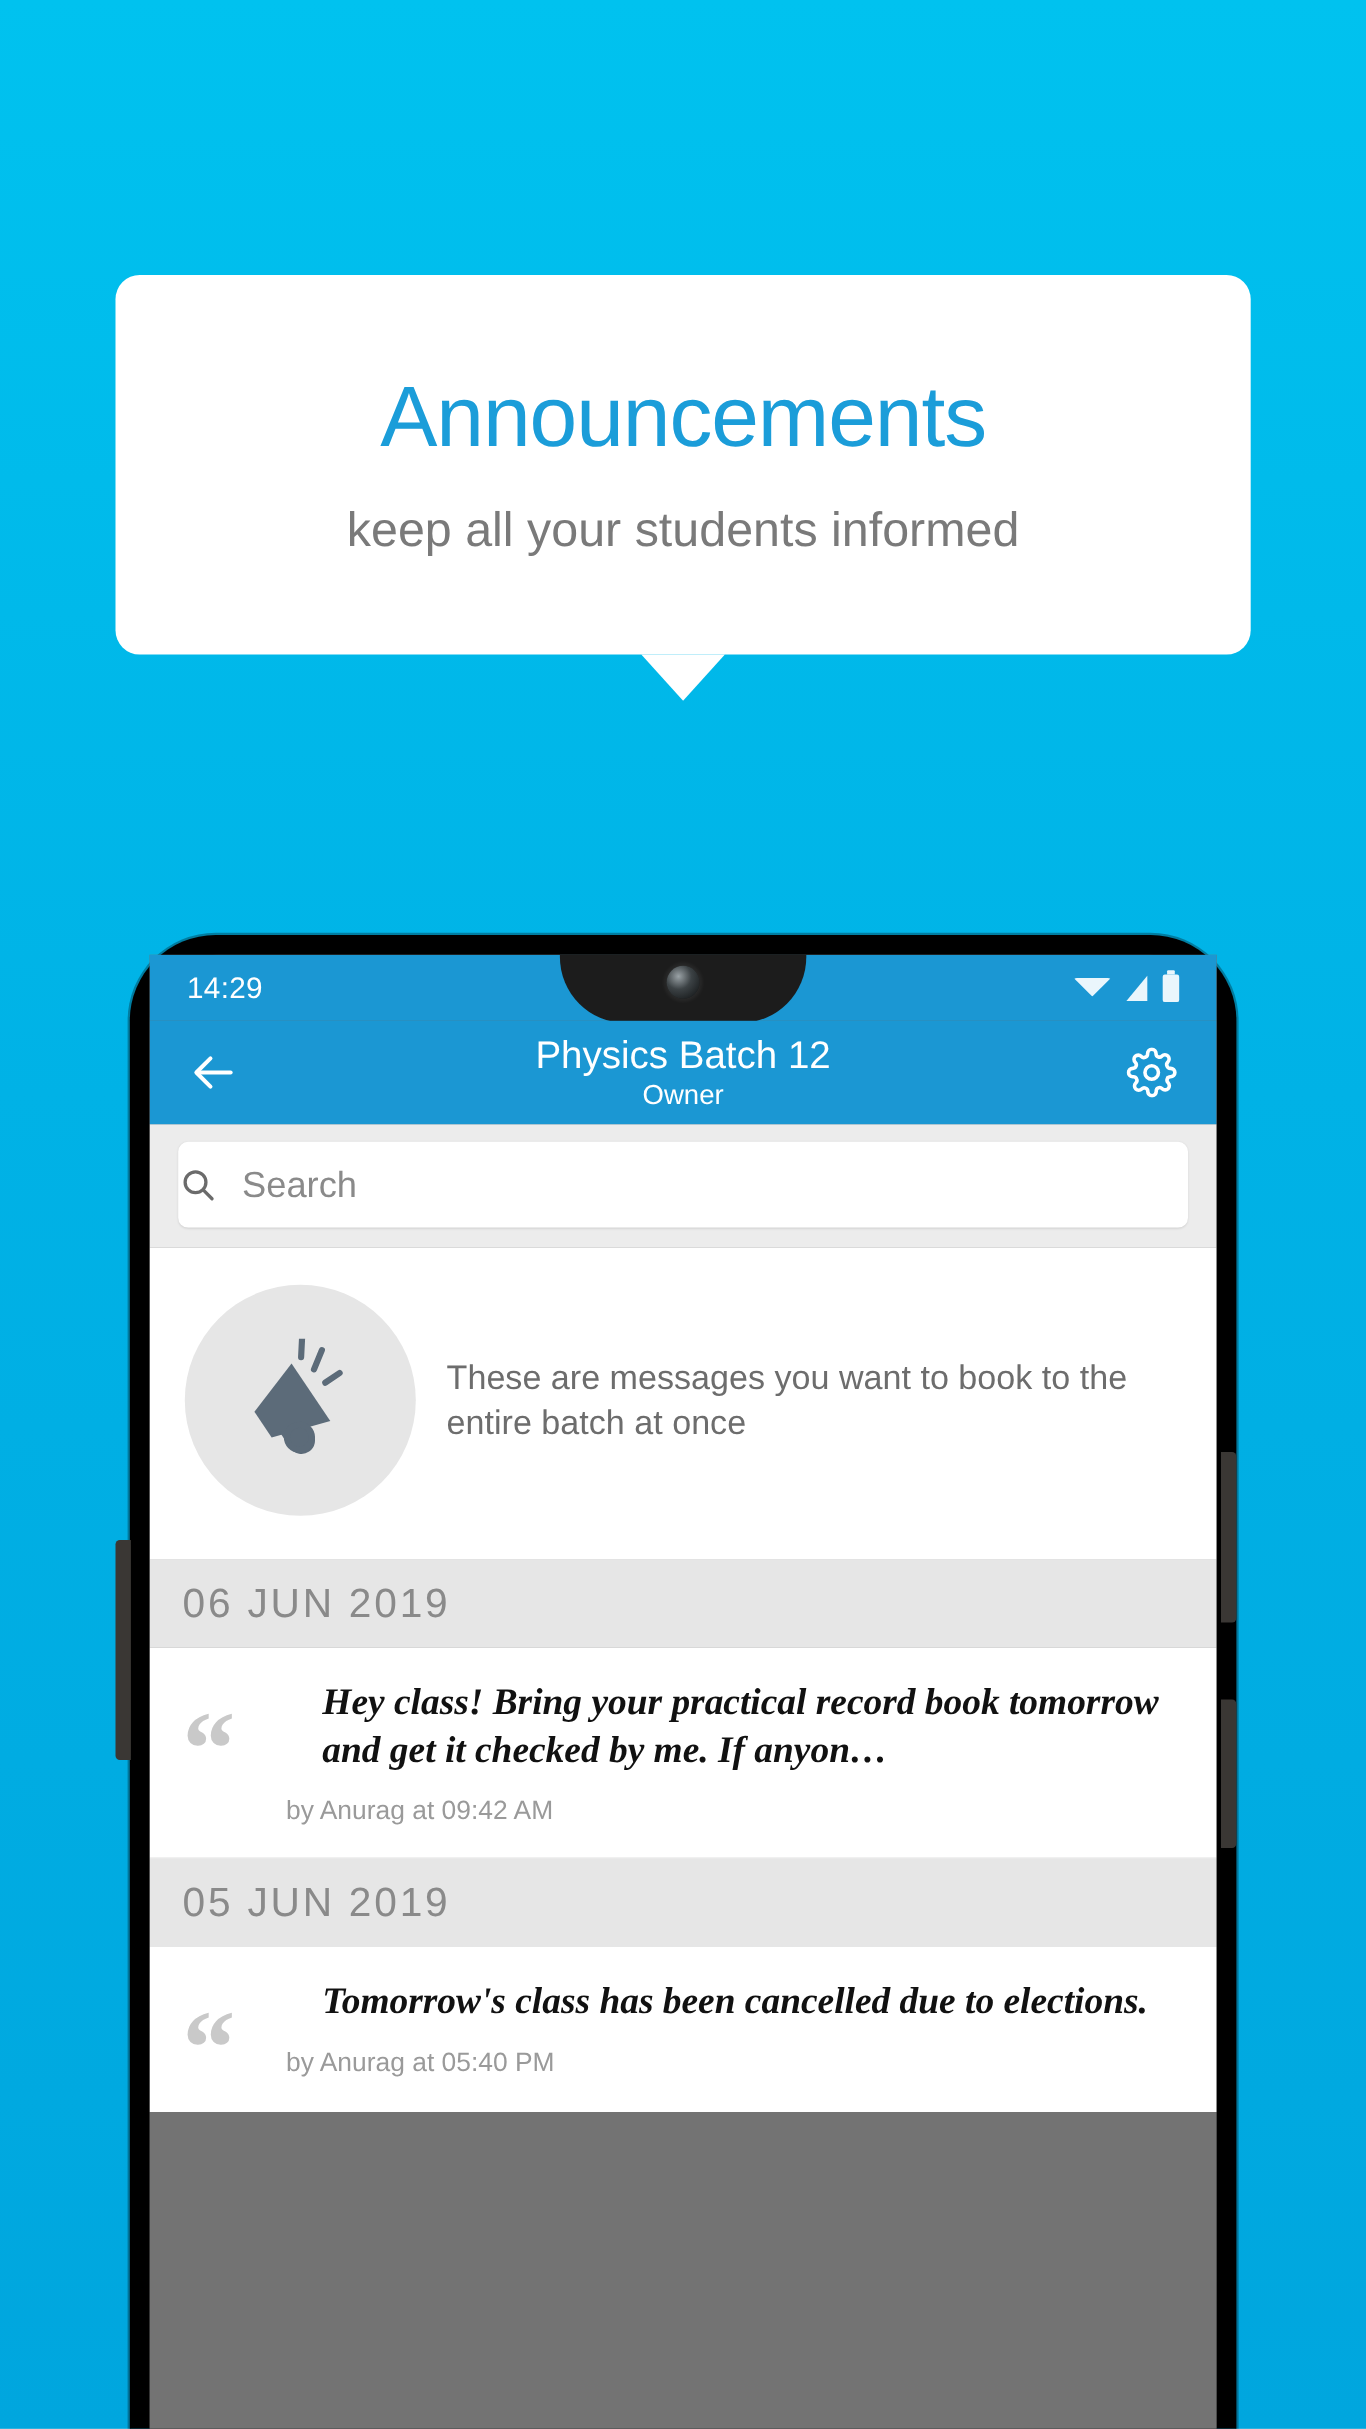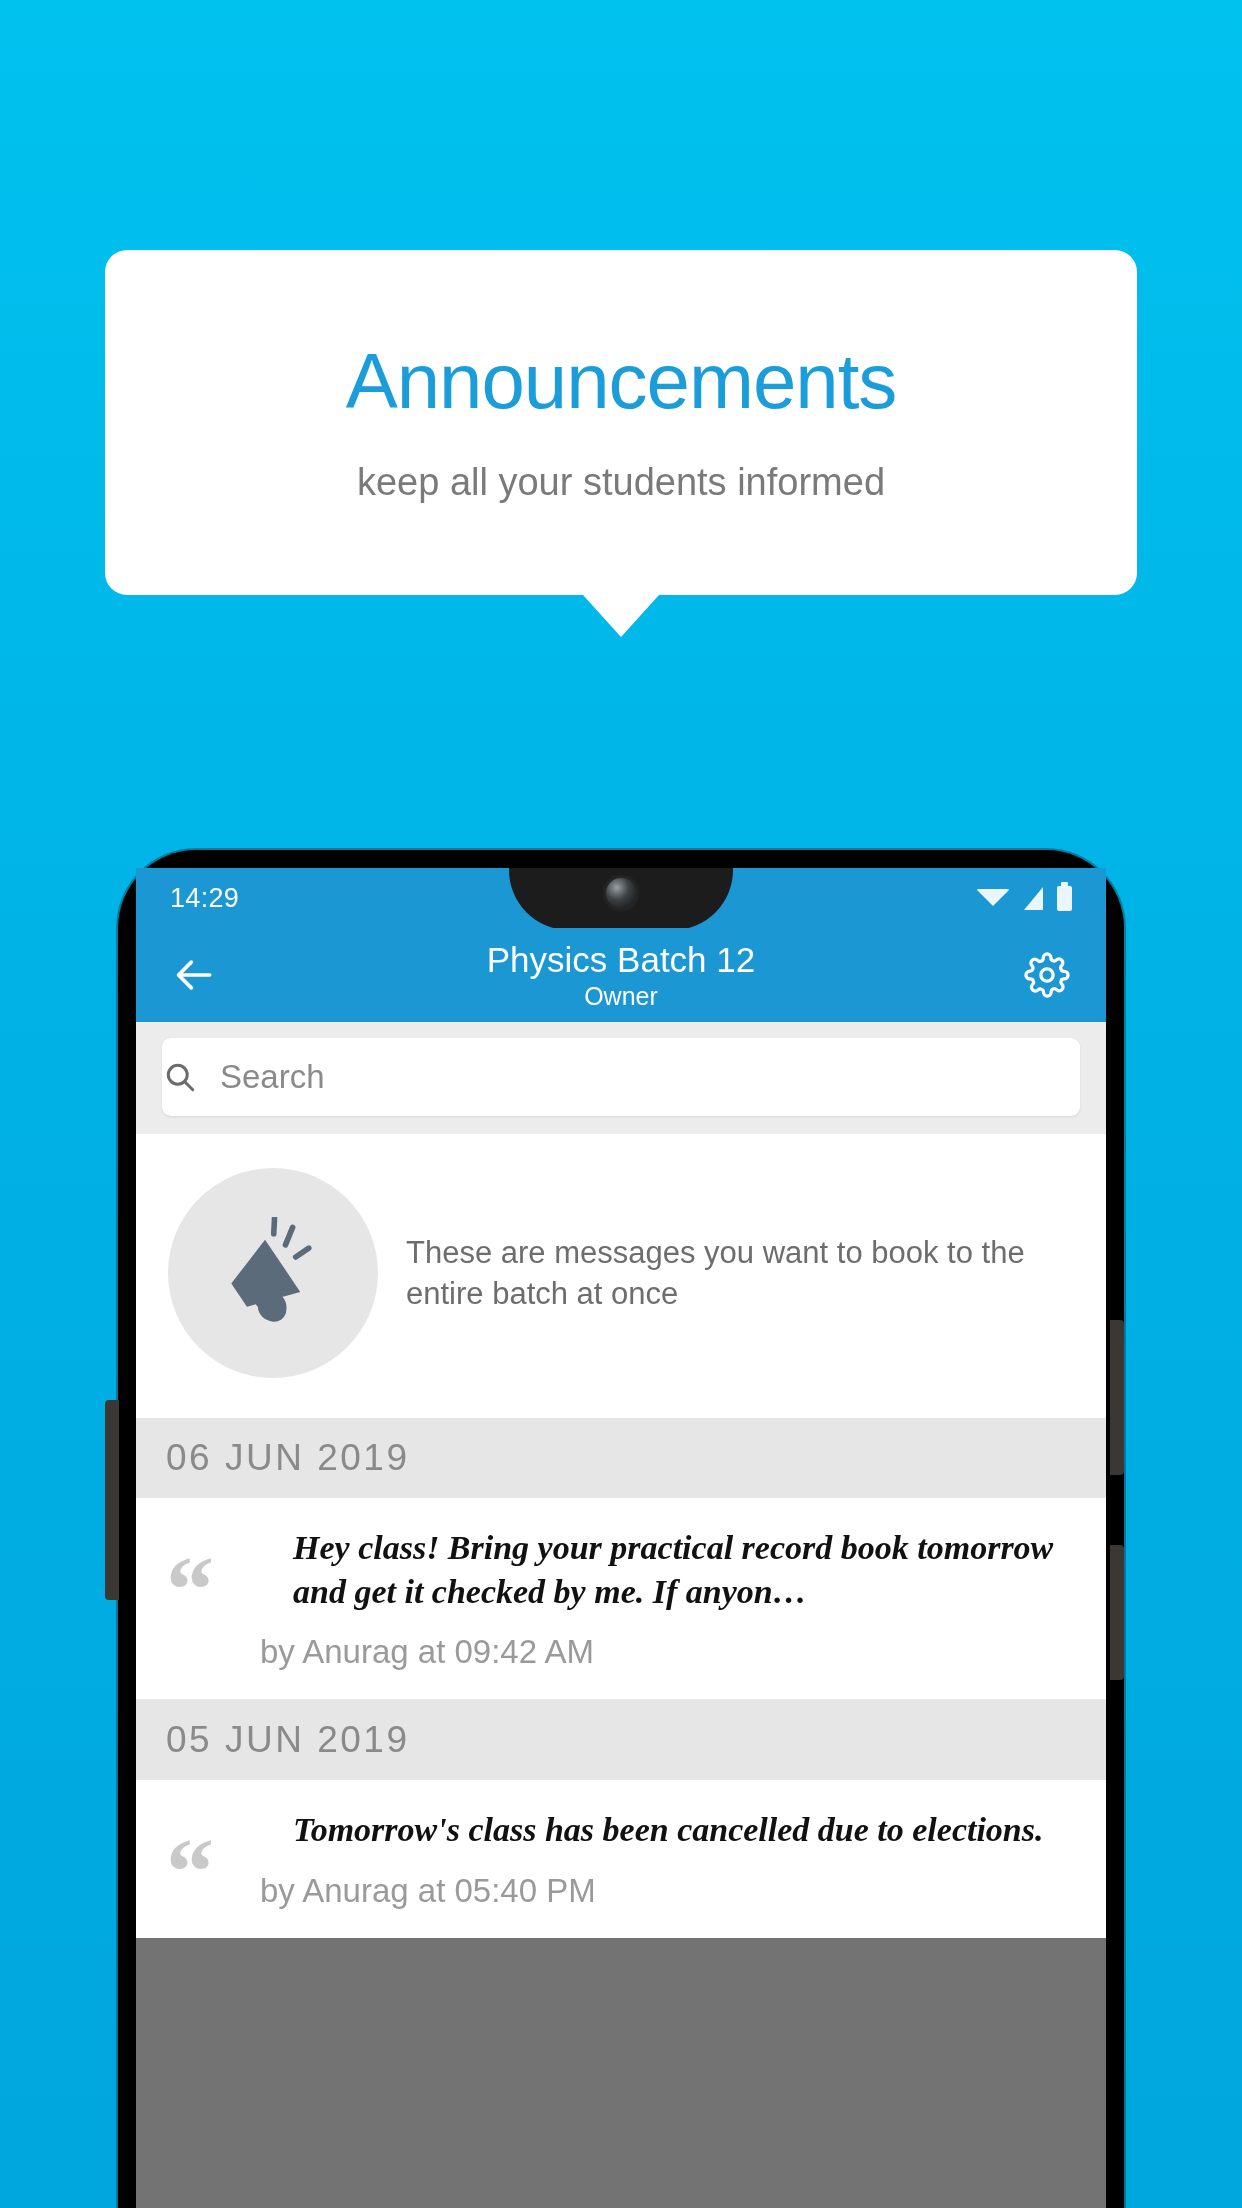--- a/index.html
+++ b/index.html
@@ -26,21 +26,21 @@
     justify-content:center;
   }
   .bubble-title {
     font-size:78px;
     font-weight:400;
     color:#1b9dd9;
     letter-spacing:-1px;
     line-height:1.05;
   }
   .bubble-sub {
-    font-size:38px;
+    font-size:44px;
     font-weight:400;
     color:#7a7a7a;
     margin-top:38px;
   }
   .bubble-tail {
     position:absolute;
     left:calc(50% - 38px);
     top:345px;
     width:0; height:0;
     border-left:38px solid transparent;
@@ -283,21 +283,21 @@
     font-family:"Liberation Serif", serif;
     font-style:italic;
     font-weight:700;
     font-size:34px;
     line-height:1.28;
     color:#111111;
     margin-left:33px;
   }
   .ann-meta {
     margin-top:20px;
-    font-size:33px;
+    font-size:24px;
     color:#9a9a9a;
   }
   .divider { height:1px; background:#e9e9e9; }
 </style>
 </head>
 <body>
 
 <div class="bubble">
   <div class="bubble-title">Announcements</div>
   <div class="bubble-sub">keep all your students informed</div>

